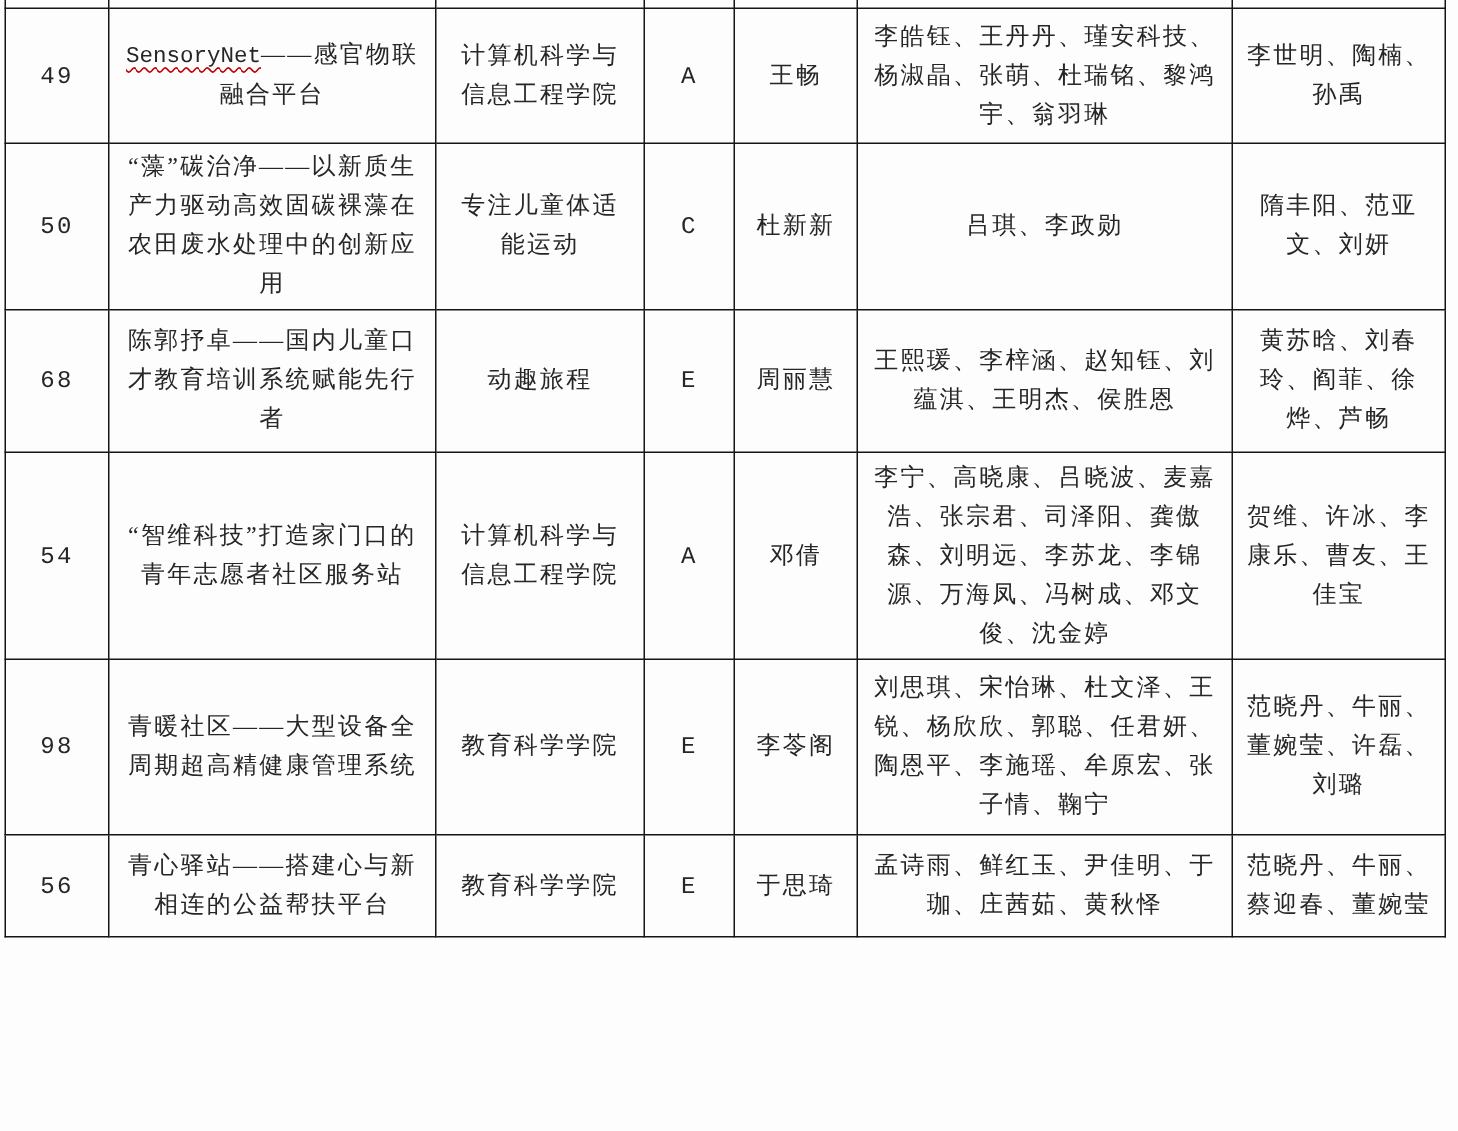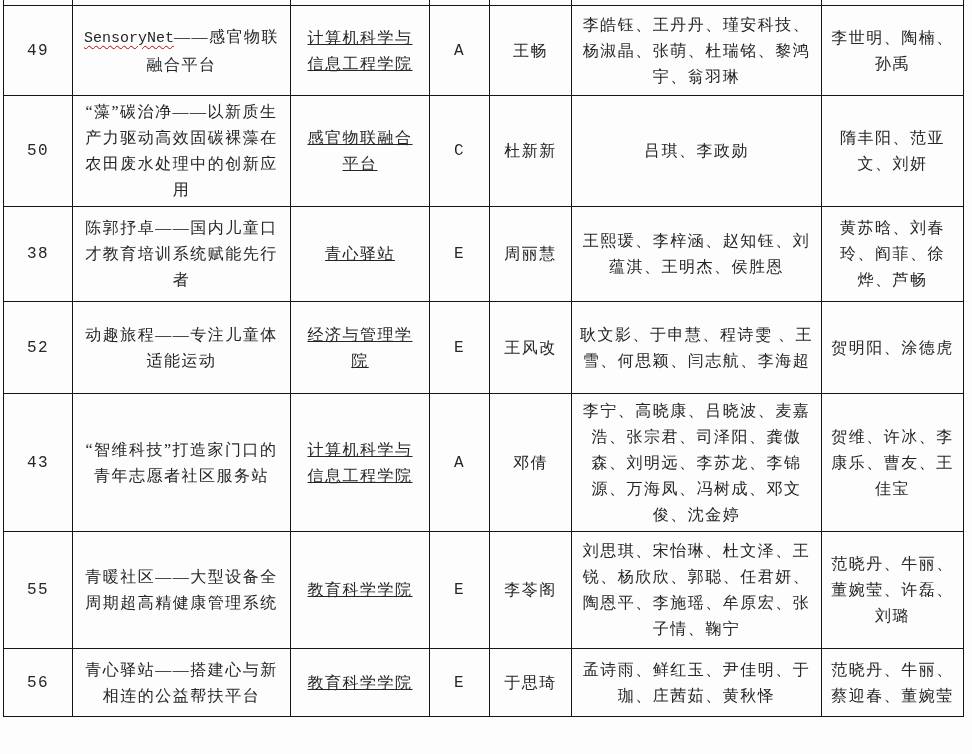--- a/index.html
+++ b/index.html
@@ -17,24 +17,24 @@
     border:1px solid #151515;
     text-align:center; vertical-align:middle;
     font-size:16px; line-height:26px; letter-spacing:1.5px;
     padding:2px 8px; overflow:hidden;
     word-break:break-all;
   }
   td.c-no, td.c-grade {
     font-family:Liberation Mono, monospace;
     font-size:15px; letter-spacing:0;
   }
-  td.c-college { padding:2px 13px;text-decoration:underline; }
+  td.c-college { padding:2px 13px; }
   td.c-leader  { padding:2px 4px; }
   td.c-members { padding:2px 9px; }
-  td.c-advisors{ padding:2px 10px; }
+  td.c-advisors{ padding:2px 10px;font-family:Liberation Mono, monospace; }
   .misspell {
     font-family:"Liberation Mono","DejaVu Sans Mono",monospace;
     font-size:15px; letter-spacing:0;
     text-decoration:underline wavy #c00000;
     text-decoration-thickness:1px;
     text-underline-offset:3px;
     margin-top:46px;
   }
   
   tr.rh-sliver-top td    { height:8px;  padding:0; }
@@ -78,60 +78,51 @@
         <td class="c-college">计算机科学与信息工程学院</td>
         <td class="c-grade">A</td>
         <td class="c-leader">王畅</td>
         <td class="c-members">李皓钰、王丹丹、瑾安科技、杨淑晶、张萌、杜瑞铭、黎鸿宇、翁羽琳</td>
         <td class="c-advisors">李世明、陶楠、孙禹</td>
       </tr>
 
       <tr class="rh-50">
         <td class="c-no">50</td>
         <td class="c-project">“藻”碳治净——以新质生产力驱动高效固碳裸藻在农田废水处理中的创新应用</td>
-        <td class="c-college">感官物联融合平台</td>
+        <td class="c-college">专注儿童体适能运动</td>
         <td class="c-grade">C</td>
         <td class="c-leader">杜新新</td>
         <td class="c-members">吕琪、李政勋</td>
         <td class="c-advisors">隋丰阳、范亚文、刘妍</td>
       </tr>
 
       <tr class="rh-51">
-        <td class="c-no">38</td>
+        <td class="c-no">68</td>
         <td class="c-project">陈郭抒卓——国内儿童口才教育培训系统赋能先行者</td>
-        <td class="c-college">青心驿站</td>
+        <td class="c-college">动趣旅程</td>
         <td class="c-grade">E</td>
         <td class="c-leader">周丽慧</td>
         <td class="c-members">王熙瑗、李梓涵、赵知钰、刘蕴淇、王明杰、侯胜恩</td>
         <td class="c-advisors">黄苏晗、刘春玲、阎菲、徐烨、芦畅</td>
       </tr>
 
-      <tr class="rh-52">
-        <td class="c-no">52</td>
-        <td class="c-project">动趣旅程——专注儿童体适能运动</td>
-        <td class="c-college">经济与管理学院</td>
-        <td class="c-grade">E</td>
-        <td class="c-leader">王风改</td>
-        <td class="c-members">耿文影、于申慧、程诗雯 、王雪、何思颖、闫志航、李海超</td>
-        <td class="c-advisors">贺明阳、涂德虎</td>
-      </tr>
 
 
       <tr class="rh-54">
-        <td class="c-no">43</td>
+        <td class="c-no">54</td>
         <td class="c-project">“智维科技”打造家门口的青年志愿者社区服务站</td>
         <td class="c-college">计算机科学与信息工程学院</td>
         <td class="c-grade">A</td>
         <td class="c-leader">邓倩</td>
         <td class="c-members">李宁、高晓康、吕晓波、麦嘉浩、张宗君、司泽阳、龚傲森、刘明远、李苏龙、李锦源、万海凤、冯树成、邓文俊、沈金婷</td>
         <td class="c-advisors">贺维、许冰、李康乐、曹友、王佳宝</td>
       </tr>
 
       <tr class="rh-55">
-        <td class="c-no">55</td>
+        <td class="c-no">98</td>
         <td class="c-project">青暖社区——大型设备全周期超高精健康管理系统</td>
         <td class="c-college">教育科学学院</td>
         <td class="c-grade">E</td>
         <td class="c-leader">李苓阁</td>
         <td class="c-members">刘思琪、宋怡琳、杜文泽、王锐、杨欣欣、郭聪、任君妍、陶恩平、李施瑶、牟原宏、张子情、鞠宁</td>
         <td class="c-advisors">范晓丹、牛丽、董婉莹、许磊、刘璐</td>
       </tr>
 
       <tr class="rh-56">
         <td class="c-no">56</td>

